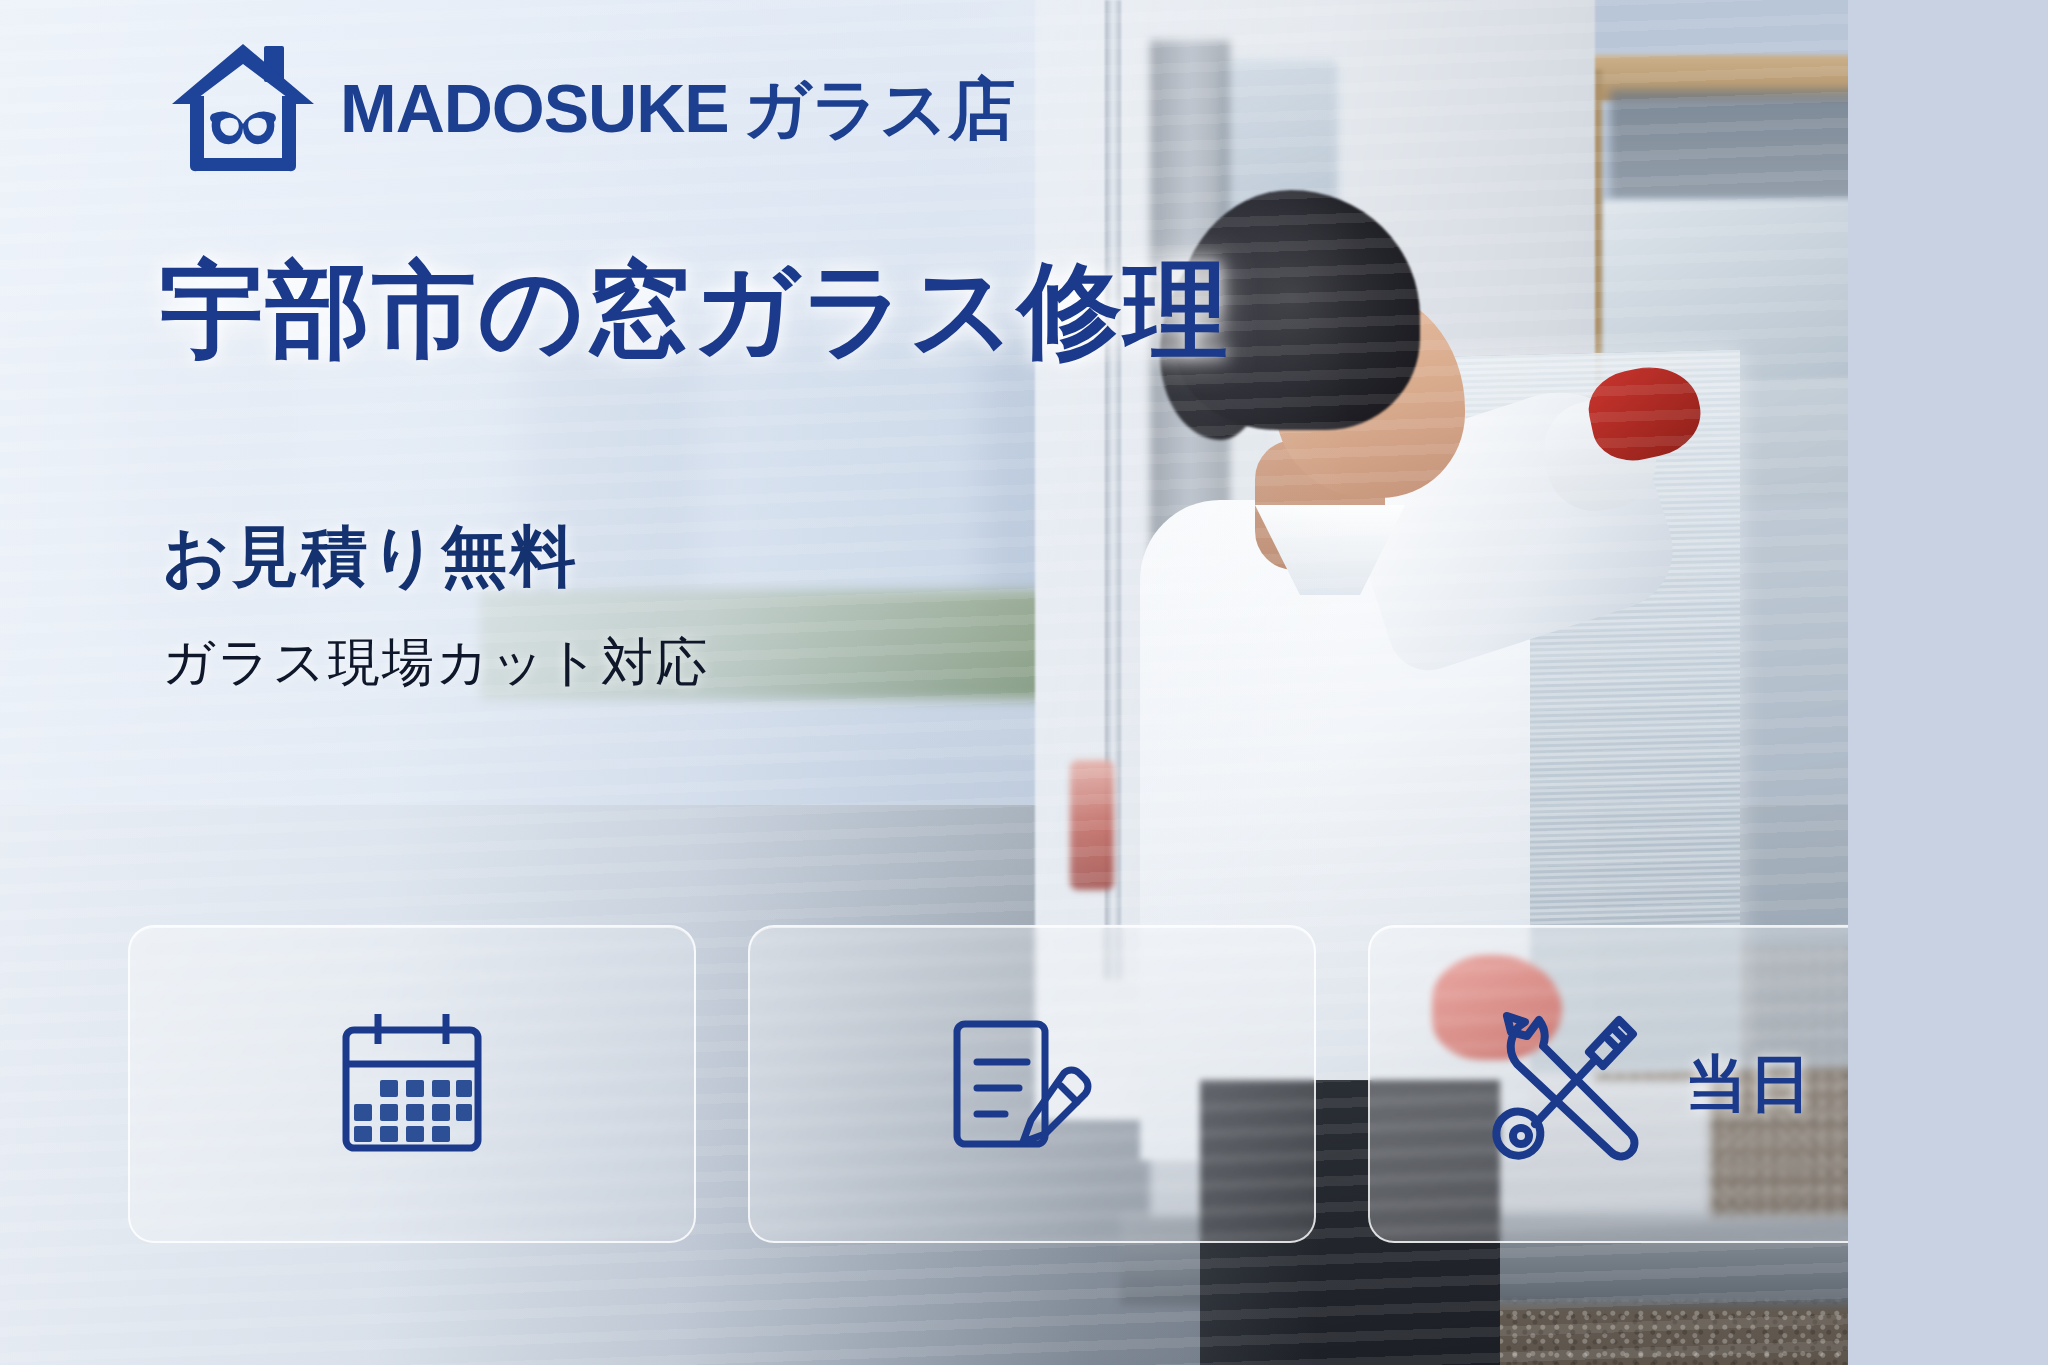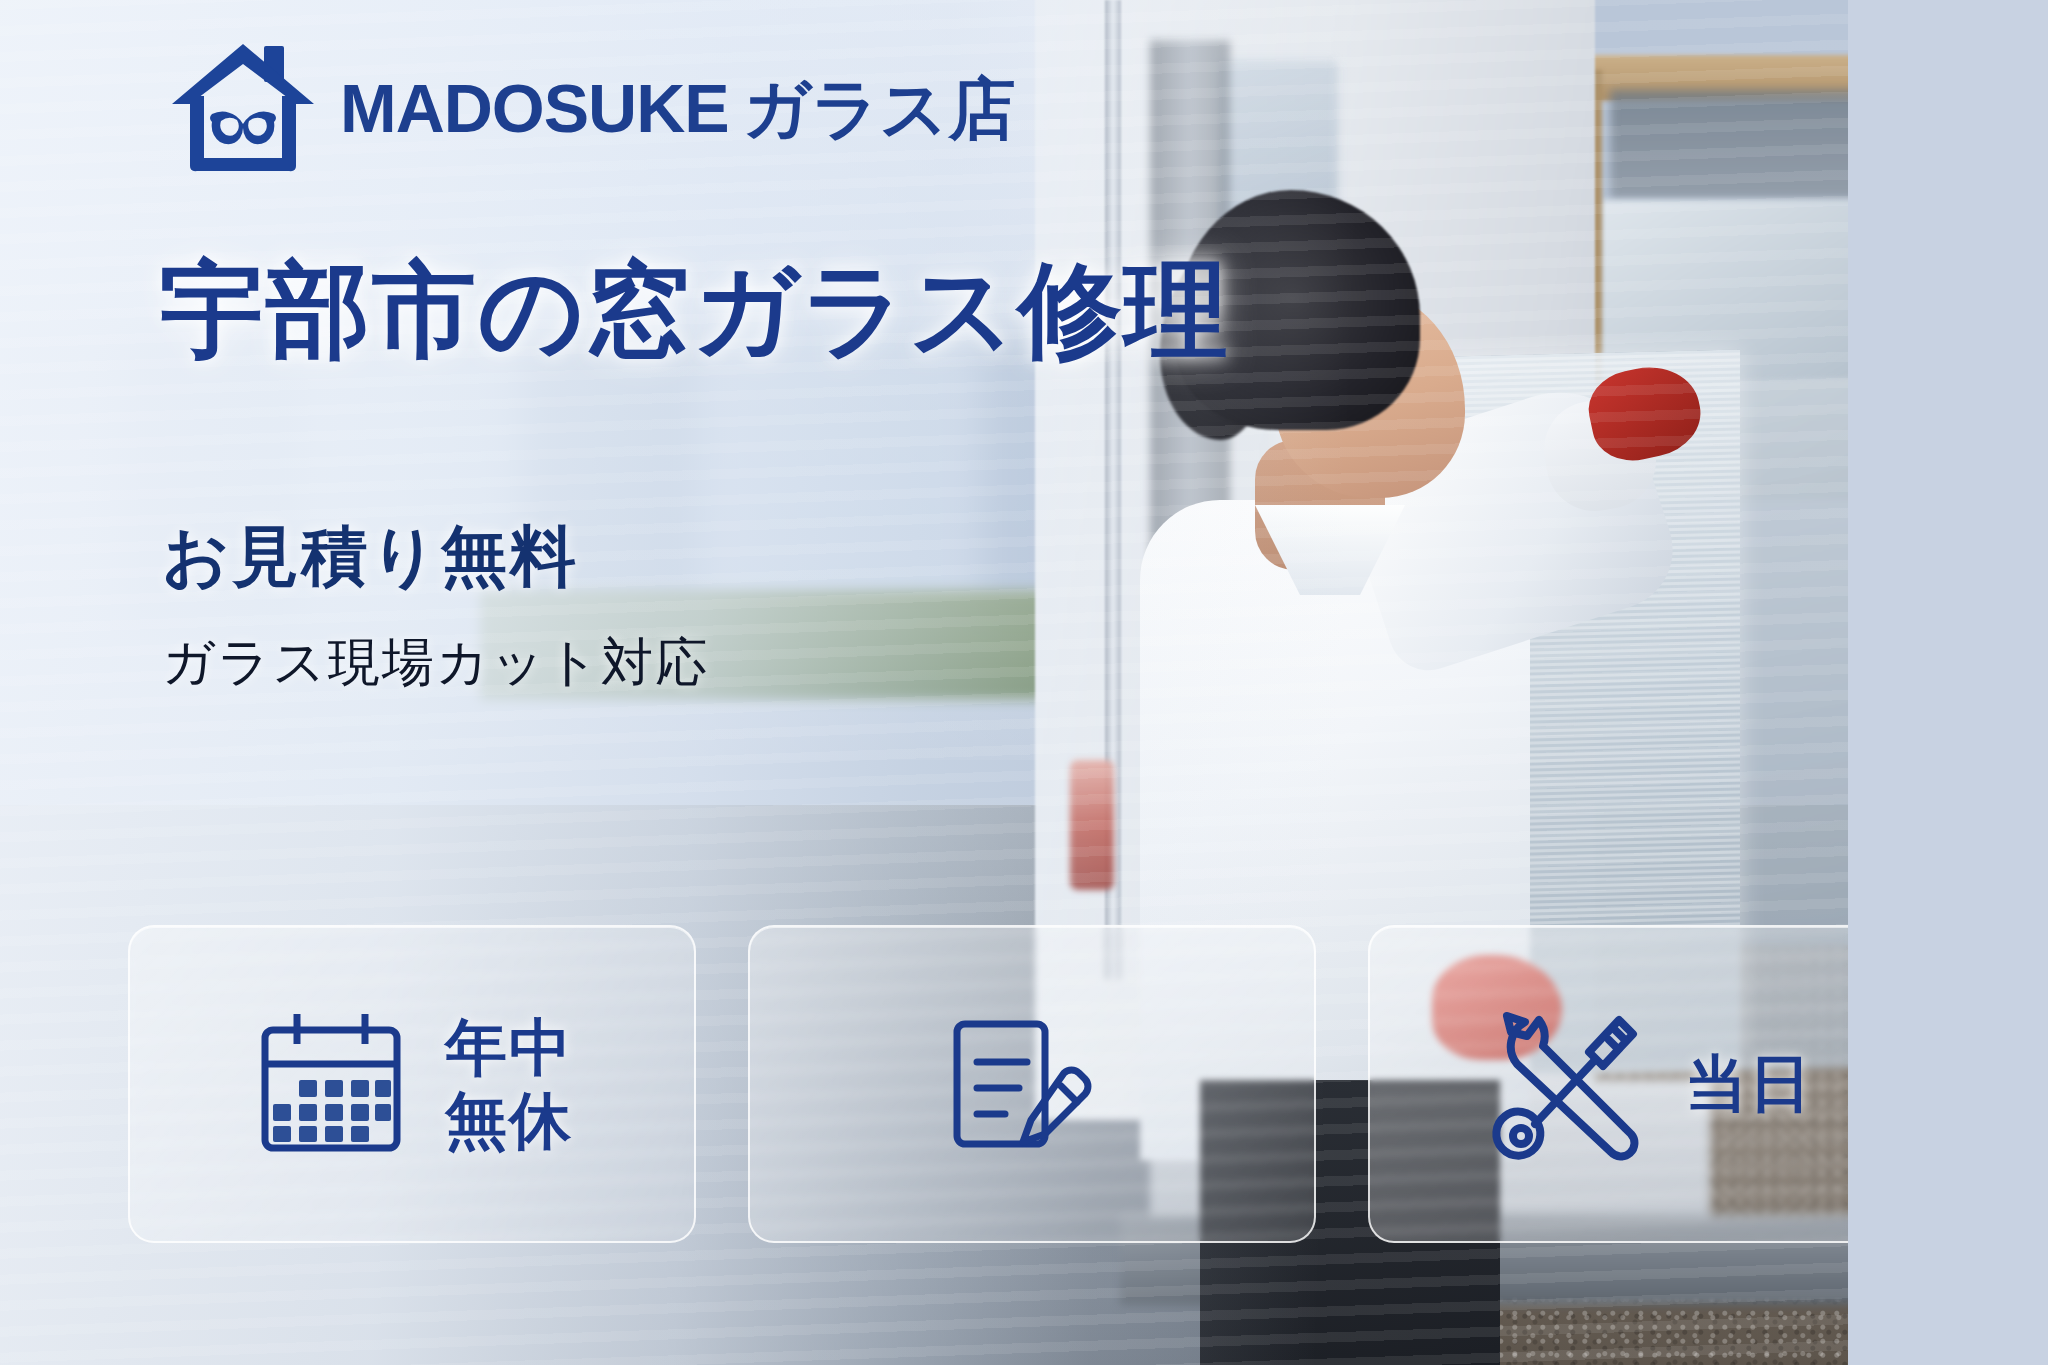--- a/index.html
+++ b/index.html
@@ -399,24 +399,20 @@
               <rect x="74" y="100" width="18" height="17" rx="2"></rect>
               <rect x="100" y="100" width="18" height="17" rx="2"></rect>
               <rect x="124" y="100" width="16" height="17" rx="2"></rect>
               <rect x="22" y="122" width="18" height="16" rx="2"></rect>
               <rect x="48" y="122" width="18" height="16" rx="2"></rect>
               <rect x="74" y="122" width="18" height="16" rx="2"></rect>
               <rect x="100" y="122" width="18" height="16" rx="2"></rect>
             </g>
           </svg>
         </span>
-        <span class="card-label">
-          <span>年中</span>
-          <span class="l2">無休</span>
-        </span>
       </div>
 
       <div class="card">
         <span class="card-icon">
           <svg viewBox="0 0 160 160" width="160" height="160" aria-hidden="true">
             <g fill="none" stroke="#1b3a8c" stroke-width="7" stroke-linecap="round" stroke-linejoin="round">
               <path d="M22 28 a8 8 0 0 1 8-8 h72 a8 8 0 0 1 8 8 v104 a8 8 0 0 1 -8 8 h-72 a8 8 0 0 1 -8 -8 Z"></path>
               <line x1="42" y1="58" x2="92" y2="58"></line>
               <line x1="42" y1="84" x2="84" y2="84"></line>
               <line x1="42" y1="110" x2="70" y2="110"></line>

